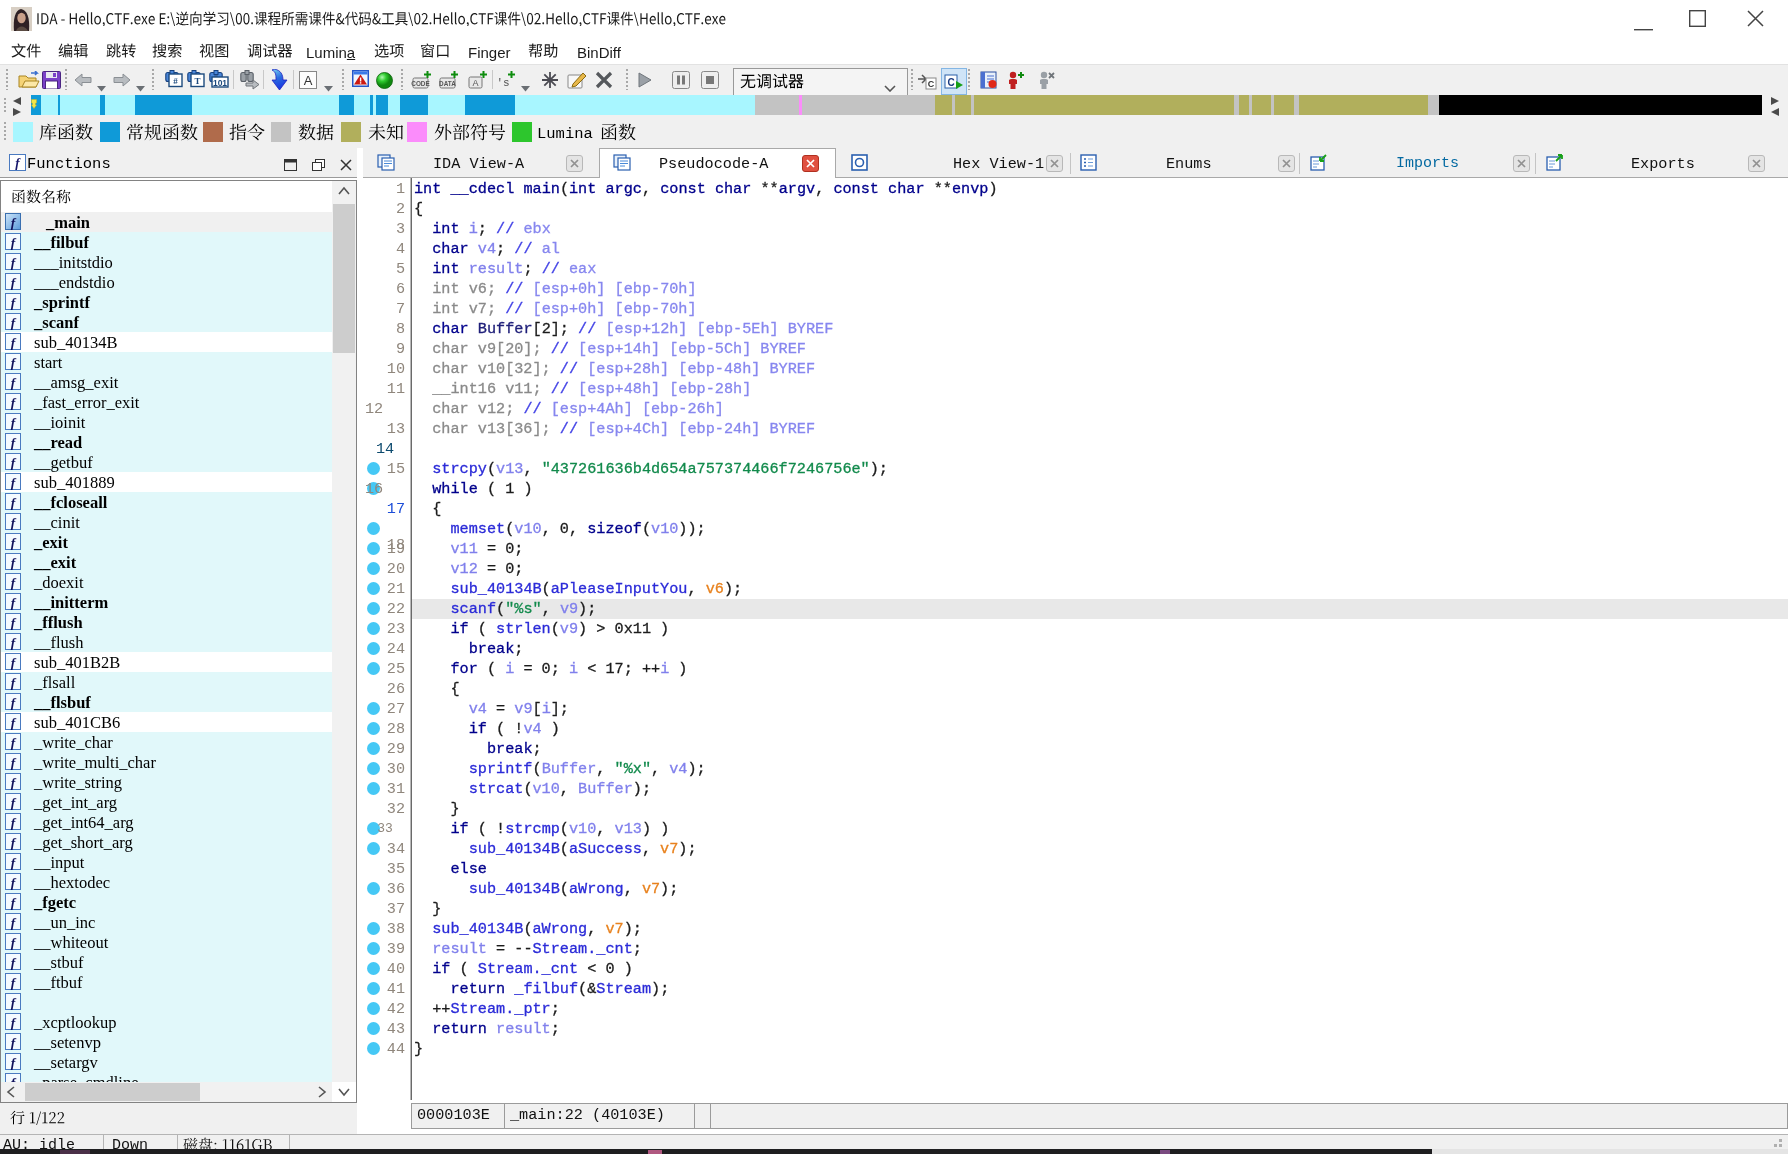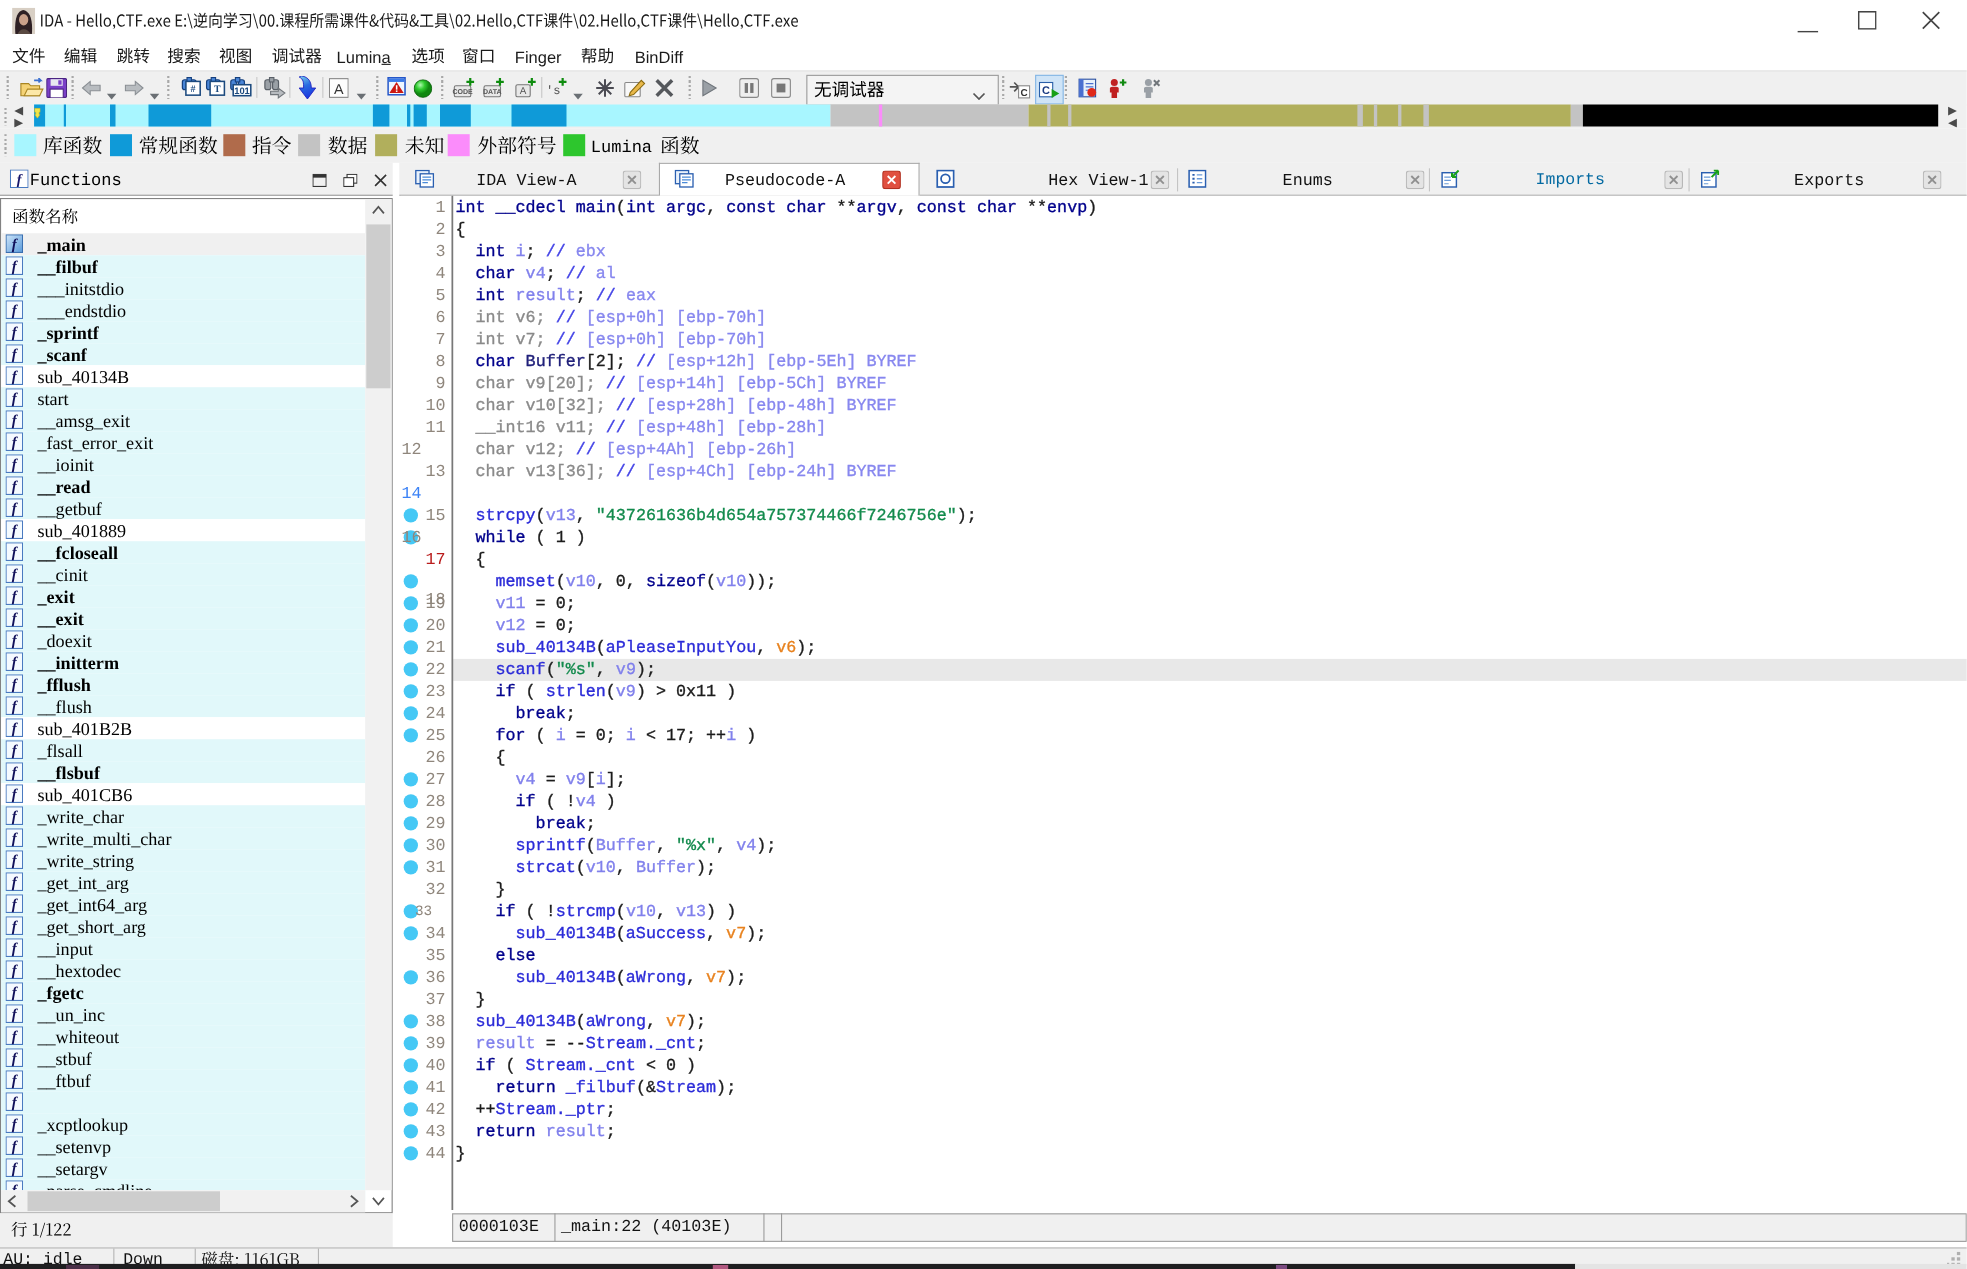--- a/index.html
+++ b/index.html
@@ -406,21 +406,21 @@
 <svg style="position:absolute;left:4px;top:1px" width="16" height="17">
       <defs>
         <linearGradient id="fg" x1="0" y1="0" x2="1" y2="1">
           <stop offset="0" stop-color="#cfe6fa"></stop>
           <stop offset="1" stop-color="#5a9ada"></stop>
         </linearGradient>
       </defs>
       <rect x="0.5" y="0.5" width="15" height="16" fill="url(#fg)" stroke="#3a6fb0"></rect>
       <text x="8" y="13.5" font-size="13.5" font-family="Liberation Serif" font-style="italic" font-weight="bold" fill="#10105a" text-anchor="middle">f</text>
     </svg>
-<span class="nm" style="font-weight:bold;">_main</span>
+<span class="nm" style="font-weight:bold;margin-left:12px;">_main</span>
   </div>
 <div class="fnrow" style="top:232px;background:#e1f8fa;">
 <svg style="position:absolute;left:4px;top:1px" width="16" height="17">
       <rect x="0.5" y="0.5" width="15" height="16" fill="#f4faff" stroke="#4a7ac0"></rect>
       <text x="8" y="13.5" font-size="13.5" font-family="Liberation Serif" font-style="italic" font-weight="bold" fill="#10105a" text-anchor="middle">f</text>
     </svg>
 <span class="nm" style="font-weight:bold;">__filbuf</span>
   </div>
 <div class="fnrow" style="top:252px;background:#e1f8fa;">
 <svg style="position:absolute;left:4px;top:1px" width="16" height="17">
@@ -756,29 +756,29 @@
 <div class="abs mono" style="left:365px;top:339px;width:40px;text-align:right;font-size:15.2px;line-height:20px;color:#8f867c;">9</div>
 <div class="abs code" style="left:414px;top:339px;">  <span class="g">char v9[20];</span> <span class="cs">//</span> <span class="c">[esp+14h] [ebp-5Ch] BYREF</span></div>
 <div class="abs mono" style="left:365px;top:359px;width:40px;text-align:right;font-size:15.2px;line-height:20px;color:#8f867c;">10</div>
 <div class="abs code" style="left:414px;top:359px;">  <span class="g">char v10[32];</span> <span class="cs">//</span> <span class="c">[esp+28h] [ebp-48h] BYREF</span></div>
 <div class="abs mono" style="left:365px;top:379px;width:40px;text-align:right;font-size:15.2px;line-height:20px;color:#8f867c;">11</div>
 <div class="abs code" style="left:414px;top:379px;">  <span class="g">__int16 v11;</span> <span class="cs">//</span> <span class="c">[esp+48h] [ebp-28h]</span></div>
 <div class="abs mono" style="left:365px;top:399px;width:40px;font-size:15.2px;line-height:20px;color:#8f867c;">12</div>
 <div class="abs code" style="left:414px;top:399px;">  <span class="g">char v12;</span> <span class="cs">//</span> <span class="c">[esp+4Ah] [ebp-26h]</span></div>
 <div class="abs mono" style="left:365px;top:419px;width:40px;text-align:right;font-size:15.2px;line-height:20px;color:#8f867c;">13</div>
 <div class="abs code" style="left:414px;top:419px;">  <span class="g">char v13[36];</span> <span class="cs">//</span> <span class="c">[esp+4Ch] [ebp-24h] BYREF</span></div>
-<div class="abs mono" style="left:365px;top:439px;width:40px;text-align:left;font-size:15.2px;line-height:20px;color:#3b82f6;">14</div>
+<div class="abs mono" style="left:365px;top:439px;width:40px;text-align:center;font-size:15.2px;line-height:20px;color:#0c4a6e;">14</div>
 <div class="abs code" style="left:414px;top:439px;"></div>
 <div class="abs" style="left:367px;top:462px;width:13px;height:13px;border-radius:50%;background:#45c8f5;"></div>
 <div class="abs mono" style="left:365px;top:459px;width:40px;text-align:right;font-size:15.2px;line-height:20px;color:#8f867c;">15</div>
 <div class="abs code" style="left:414px;top:459px;">  <span class="f">strcpy</span>(<span class="v">v13</span>, <span class="s">"437261636b4d654a757374466f7246756e"</span>);</div>
 <div class="abs" style="left:367px;top:482px;width:13px;height:13px;border-radius:50%;background:#45c8f5;"></div>
 <div class="abs mono" style="left:365px;top:479px;width:40px;text-align:left;font-size:15.2px;line-height:20px;color:#8f867c;">16</div>
 <div class="abs code" style="left:414px;top:479px;">  <span class="k">while</span> ( 1 )</div>
-<div class="abs mono" style="left:365px;top:499px;width:40px;text-align:right;font-size:15.2px;line-height:20px;color:#b91c1c;">17</div>
+<div class="abs mono" style="left:365px;top:499px;width:40px;text-align:right;font-size:15.2px;line-height:20px;color:#1d4ed8;">17</div>
 <div class="abs code" style="left:414px;top:499px;">  {</div>
 <div class="abs" style="left:367px;top:522px;width:13px;height:13px;border-radius:50%;background:#45c8f5;"></div>
 <div class="abs mono" style="left:365px;top:519px;width:40px;text-align:right;font-size:15.2px;line-height:20px;color:#8f867c;margin-top:16px;">18</div>
 <div class="abs code" style="left:414px;top:519px;">    <span class="f">memset</span>(<span class="v">v10</span>, 0, <span class="k">sizeof</span>(<span class="v">v10</span>));</div>
 <div class="abs" style="left:367px;top:542px;width:13px;height:13px;border-radius:50%;background:#45c8f5;"></div>
 <div class="abs mono" style="left:365px;top:539px;width:40px;text-align:right;font-size:15.2px;line-height:20px;color:#8f867c;">19</div>
 <div class="abs code" style="left:414px;top:539px;">    <span class="v">v11</span> = 0;</div>
 <div class="abs" style="left:367px;top:562px;width:13px;height:13px;border-radius:50%;background:#45c8f5;"></div>
 <div class="abs mono" style="left:365px;top:559px;width:40px;text-align:right;font-size:15.2px;line-height:20px;color:#8f867c;">20</div>
 <div class="abs code" style="left:414px;top:559px;">    <span class="v">v12</span> = 0;</div>

